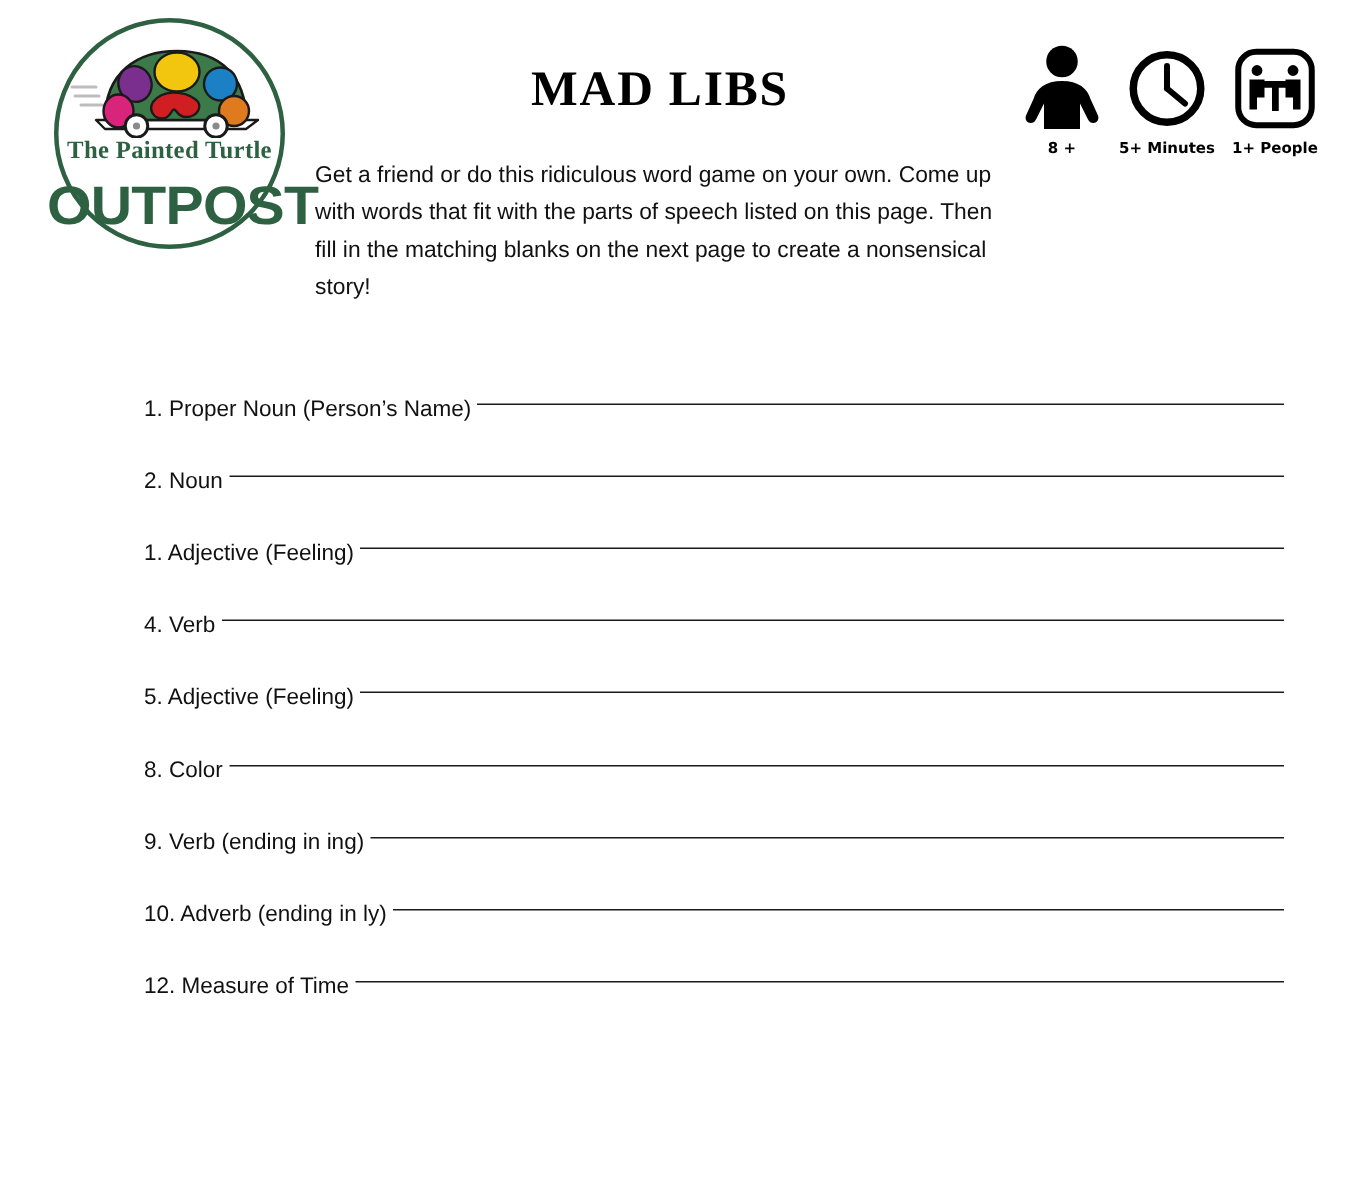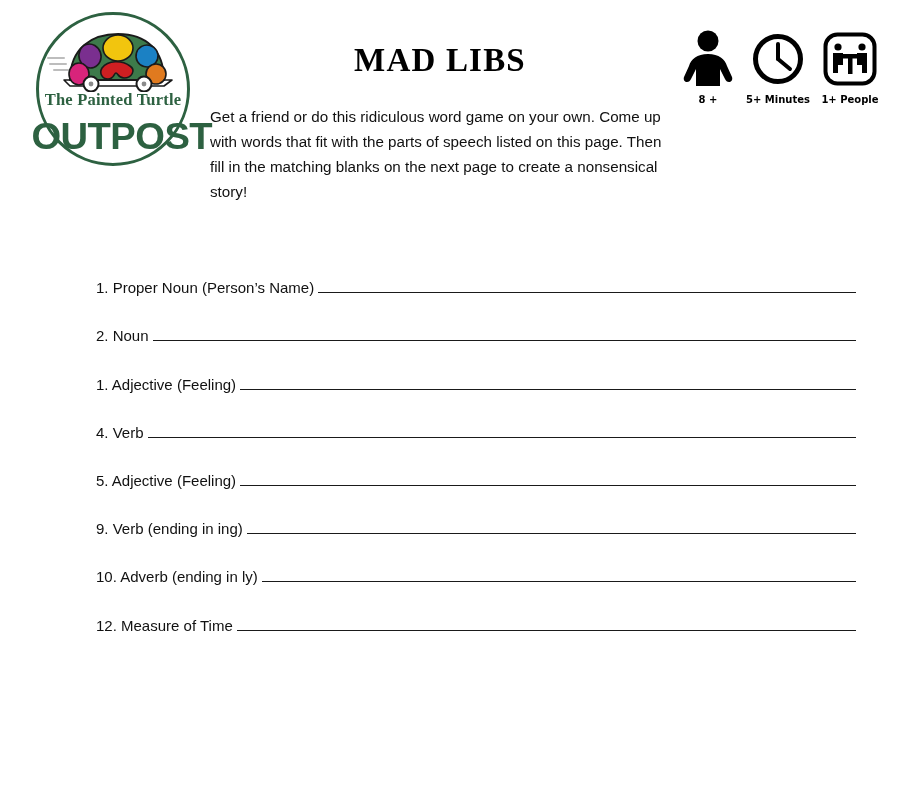--- a/index.html
+++ b/index.html
@@ -130,21 +130,21 @@
 
   
   #prompt-list {
     position: absolute;
     left: 96px;
     top: 248px;
     width: 760px;
   }
   .prompt-row {
     display: flex;
-    align-items: flex-end;
+    align-items: center;
     height: 48.2px;
     white-space: nowrap;
   }
   .prompt-label {
     font-size: 15px;
     color: #111111;
     flex: 0 0 auto;
     padding-right: 4px;
   }
   .prompt-blank {
@@ -252,20 +252,24 @@
   </div>
   <div class="prompt-row">
     <span class="prompt-label">4. Verb</span>
     <span class="prompt-blank"></span>
   </div>
   <div class="prompt-row">
     <span class="prompt-label">5. Adjective (Feeling)</span>
     <span class="prompt-blank"></span>
   </div>
   <div class="prompt-row">
+    <span class="prompt-label">8. Color</span>
+    <span class="prompt-blank"></span>
+  </div>
+  <div class="prompt-row">
     <span class="prompt-label">9. Verb (ending in ing)</span>
     <span class="prompt-blank"></span>
   </div>
   <div class="prompt-row">
     <span class="prompt-label">10. Adverb (ending in ly)</span>
     <span class="prompt-blank"></span>
   </div>
   <div class="prompt-row">
     <span class="prompt-label">12. Measure of Time</span>
     <span class="prompt-blank"></span>

